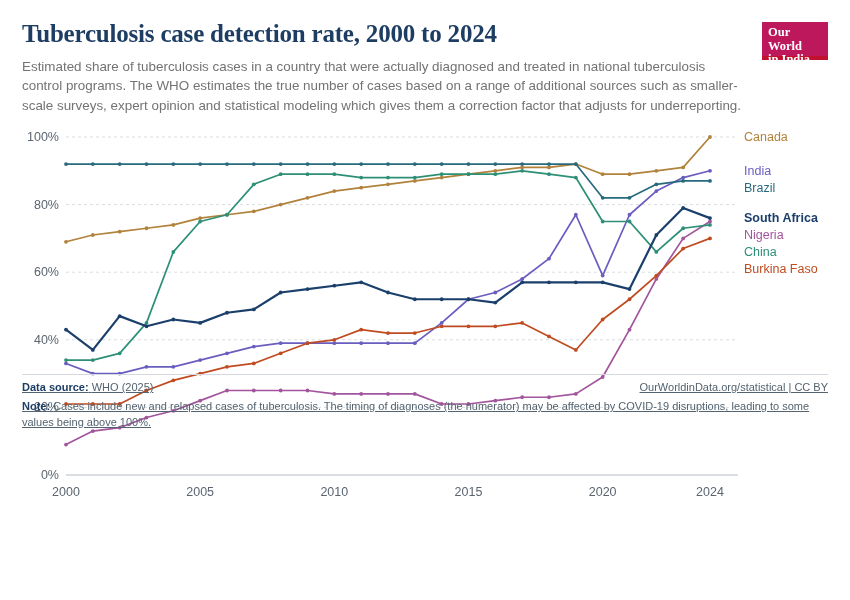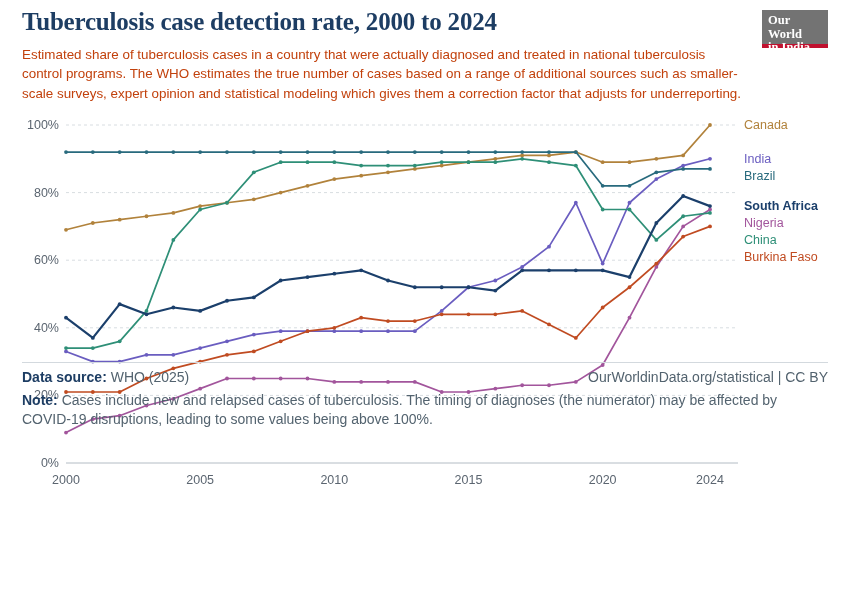--- a/index.html
+++ b/index.html
@@ -12,49 +12,49 @@
     background: #ffffff;
     font-family: "Liberation Sans", sans-serif;
     color: #1d3d63;
     overflow: hidden;
   }
   .page {
     position: relative;
     width: 850px;
     height: 440px;
     box-sizing: border-box;
-    padding: 8px 22px 0 22px;
+    padding: 20px 22px 0 22px;
   }
   
   .header {
     position: relative;
   }
   .title {
     font-family: "Liberation Serif", serif;
     font-size: 25px;
     font-weight: 700;
     color: #1d3d63;
     letter-spacing: -0.2px;
     margin: 0 0 8px 0;
     line-height: 1.15;
   }
   .subtitle {
     font-size: 13.4px;
     line-height: 1.45;
-    color: #c2410c;
+    color: #737373;
     max-width: 720px;
     margin: 0;
   }
   .owid-logo {
     position: absolute;
     top: 2px;
     right: 0;
     width: 66px;
     height: 38px;
-    background: #737373;
+    background: #be185d;
     color: #ffffff;
     font-family: "Liberation Serif", serif;
     font-weight: 700;
     font-size: 12.5px;
     line-height: 1.08;
     padding: 4px 6px 0 6px;
     box-sizing: border-box;
     border-bottom: 4px solid #c0112f;
   }
   
@@ -66,22 +66,23 @@
   }
   .chart-svg {
     display: block;
   }
   
   .footer {
     position: absolute;
     left: 22px;
     right: 22px;
     bottom: 10px;
-    font-size: 14px;
+    font-size: 11px;
     color: #53636f;
+    text-decoration: underline;
   }
   .footer-rule {
     border-top: 1px solid #d3d9de;
     margin-bottom: 6px;
   }
   .footer-row {
     display: flex;
     justify-content: space-between;
     align-items: baseline;
   }

